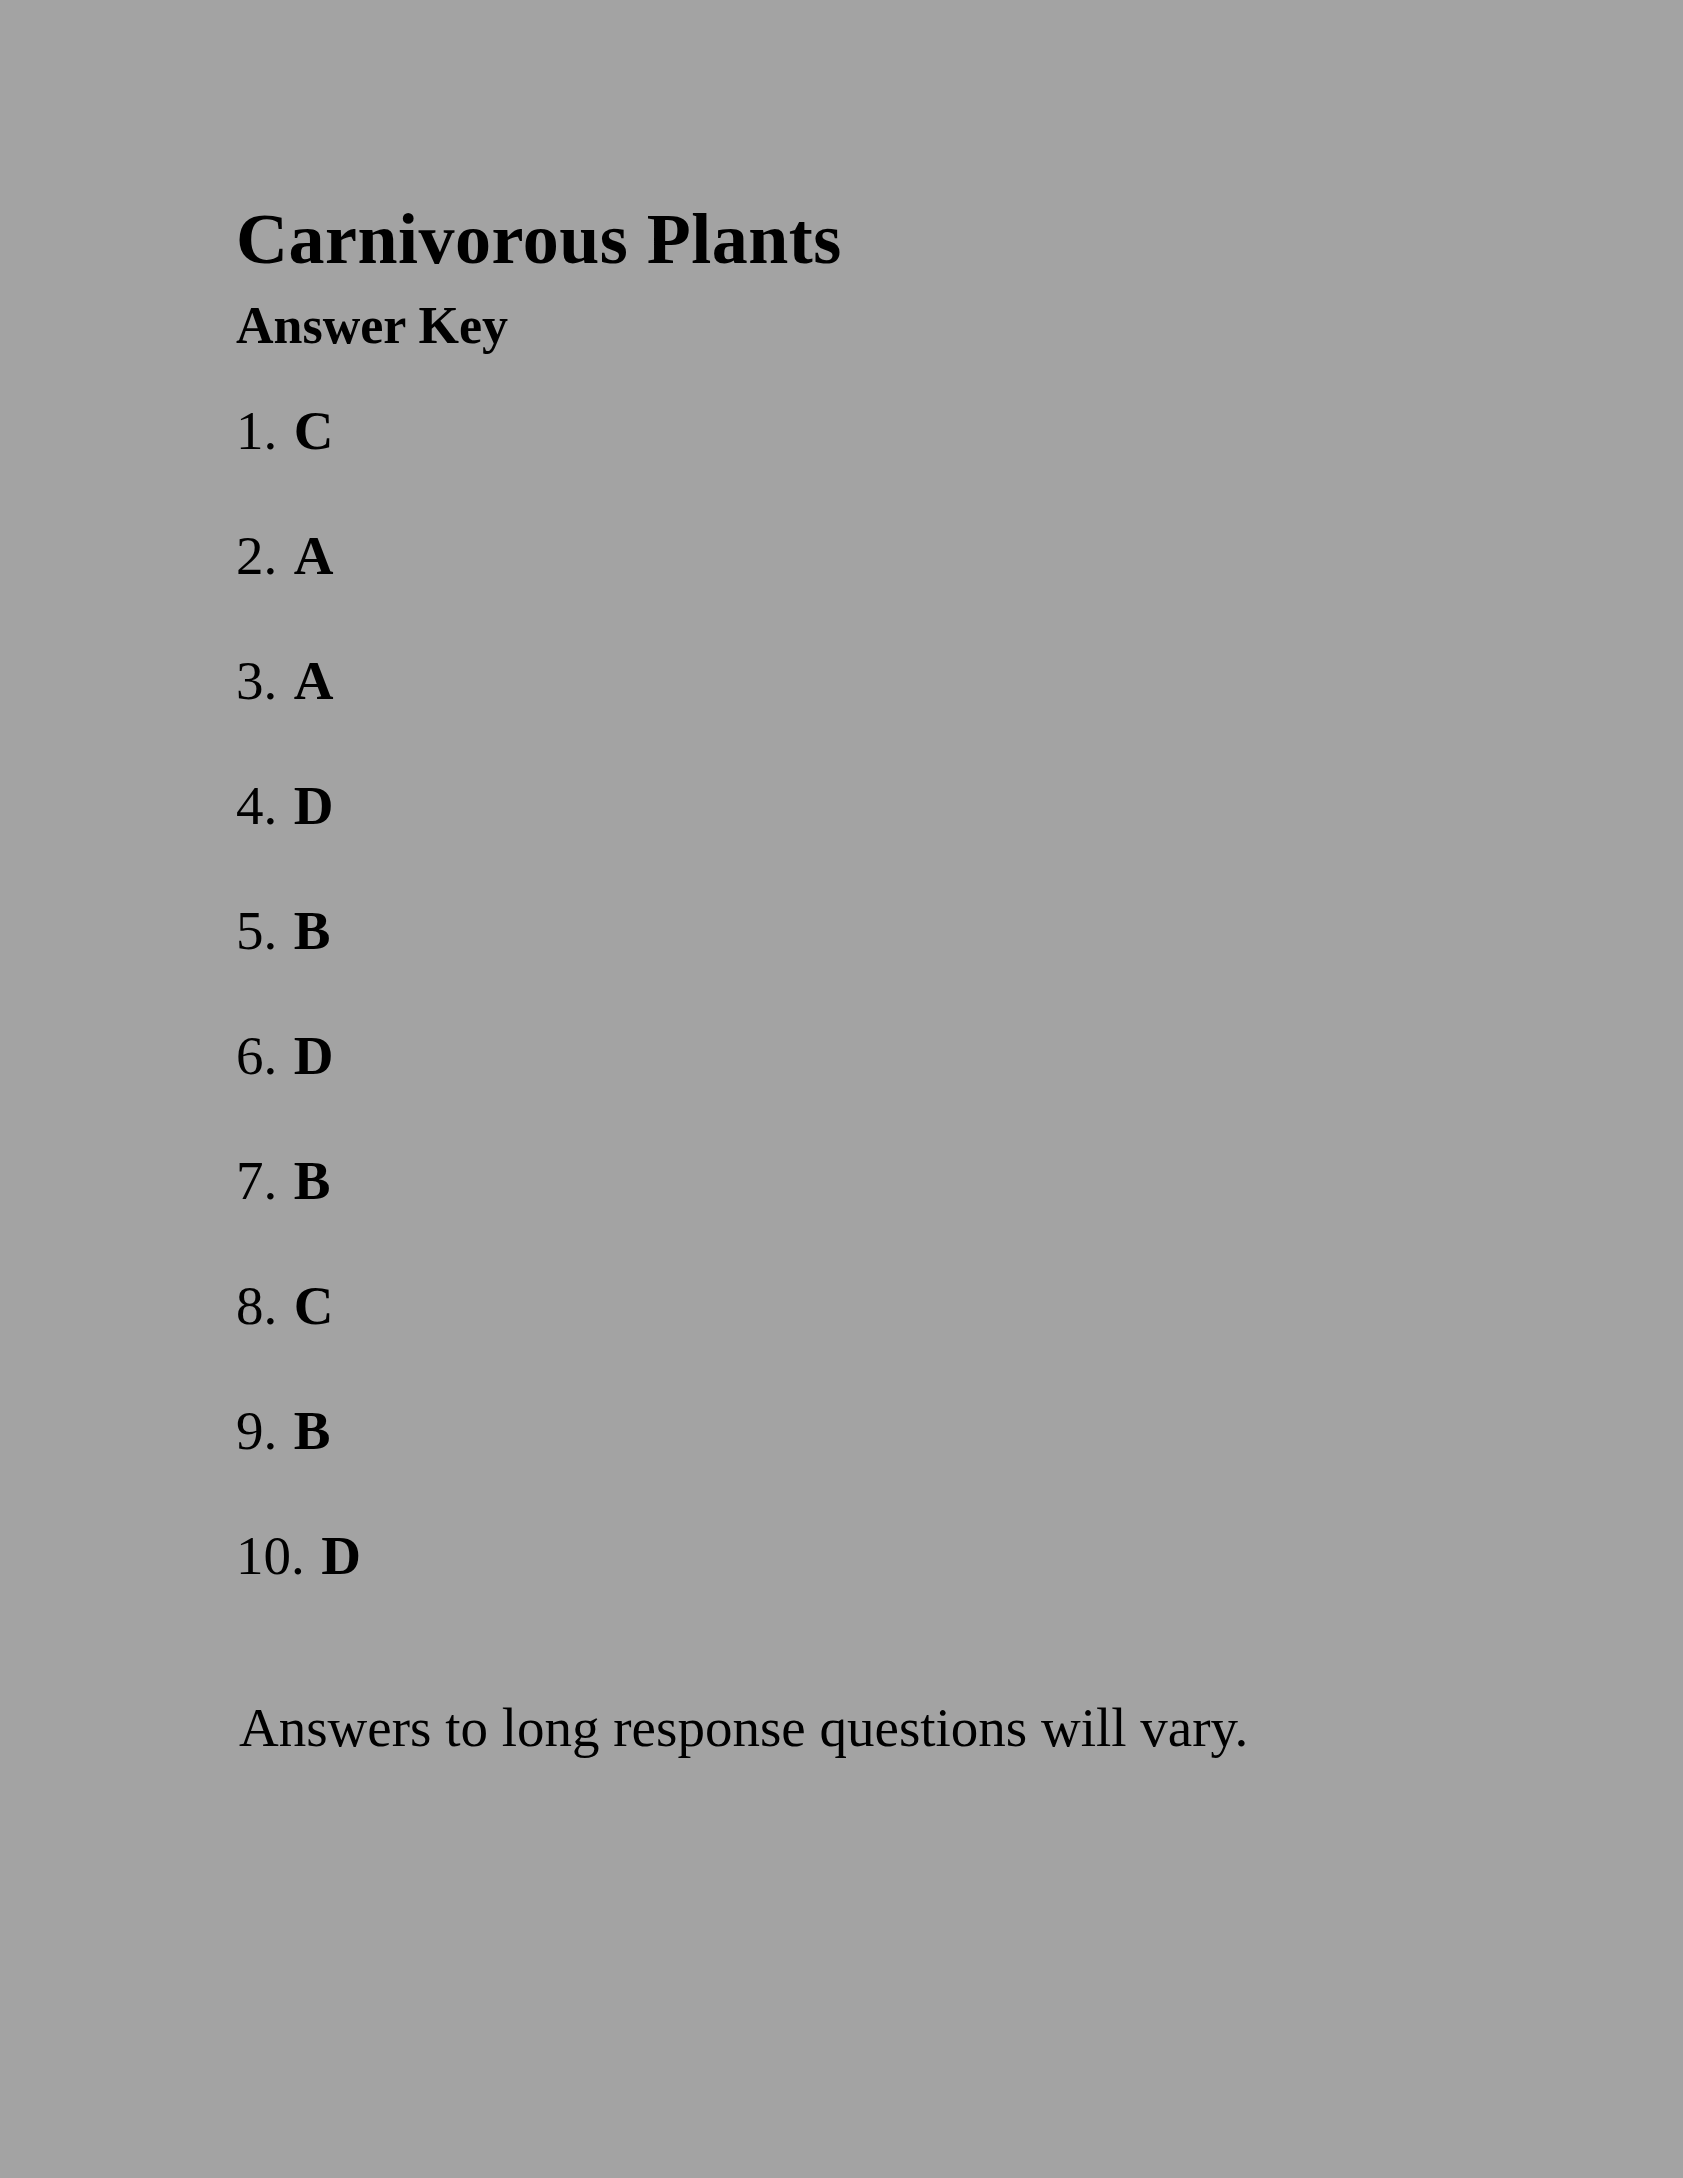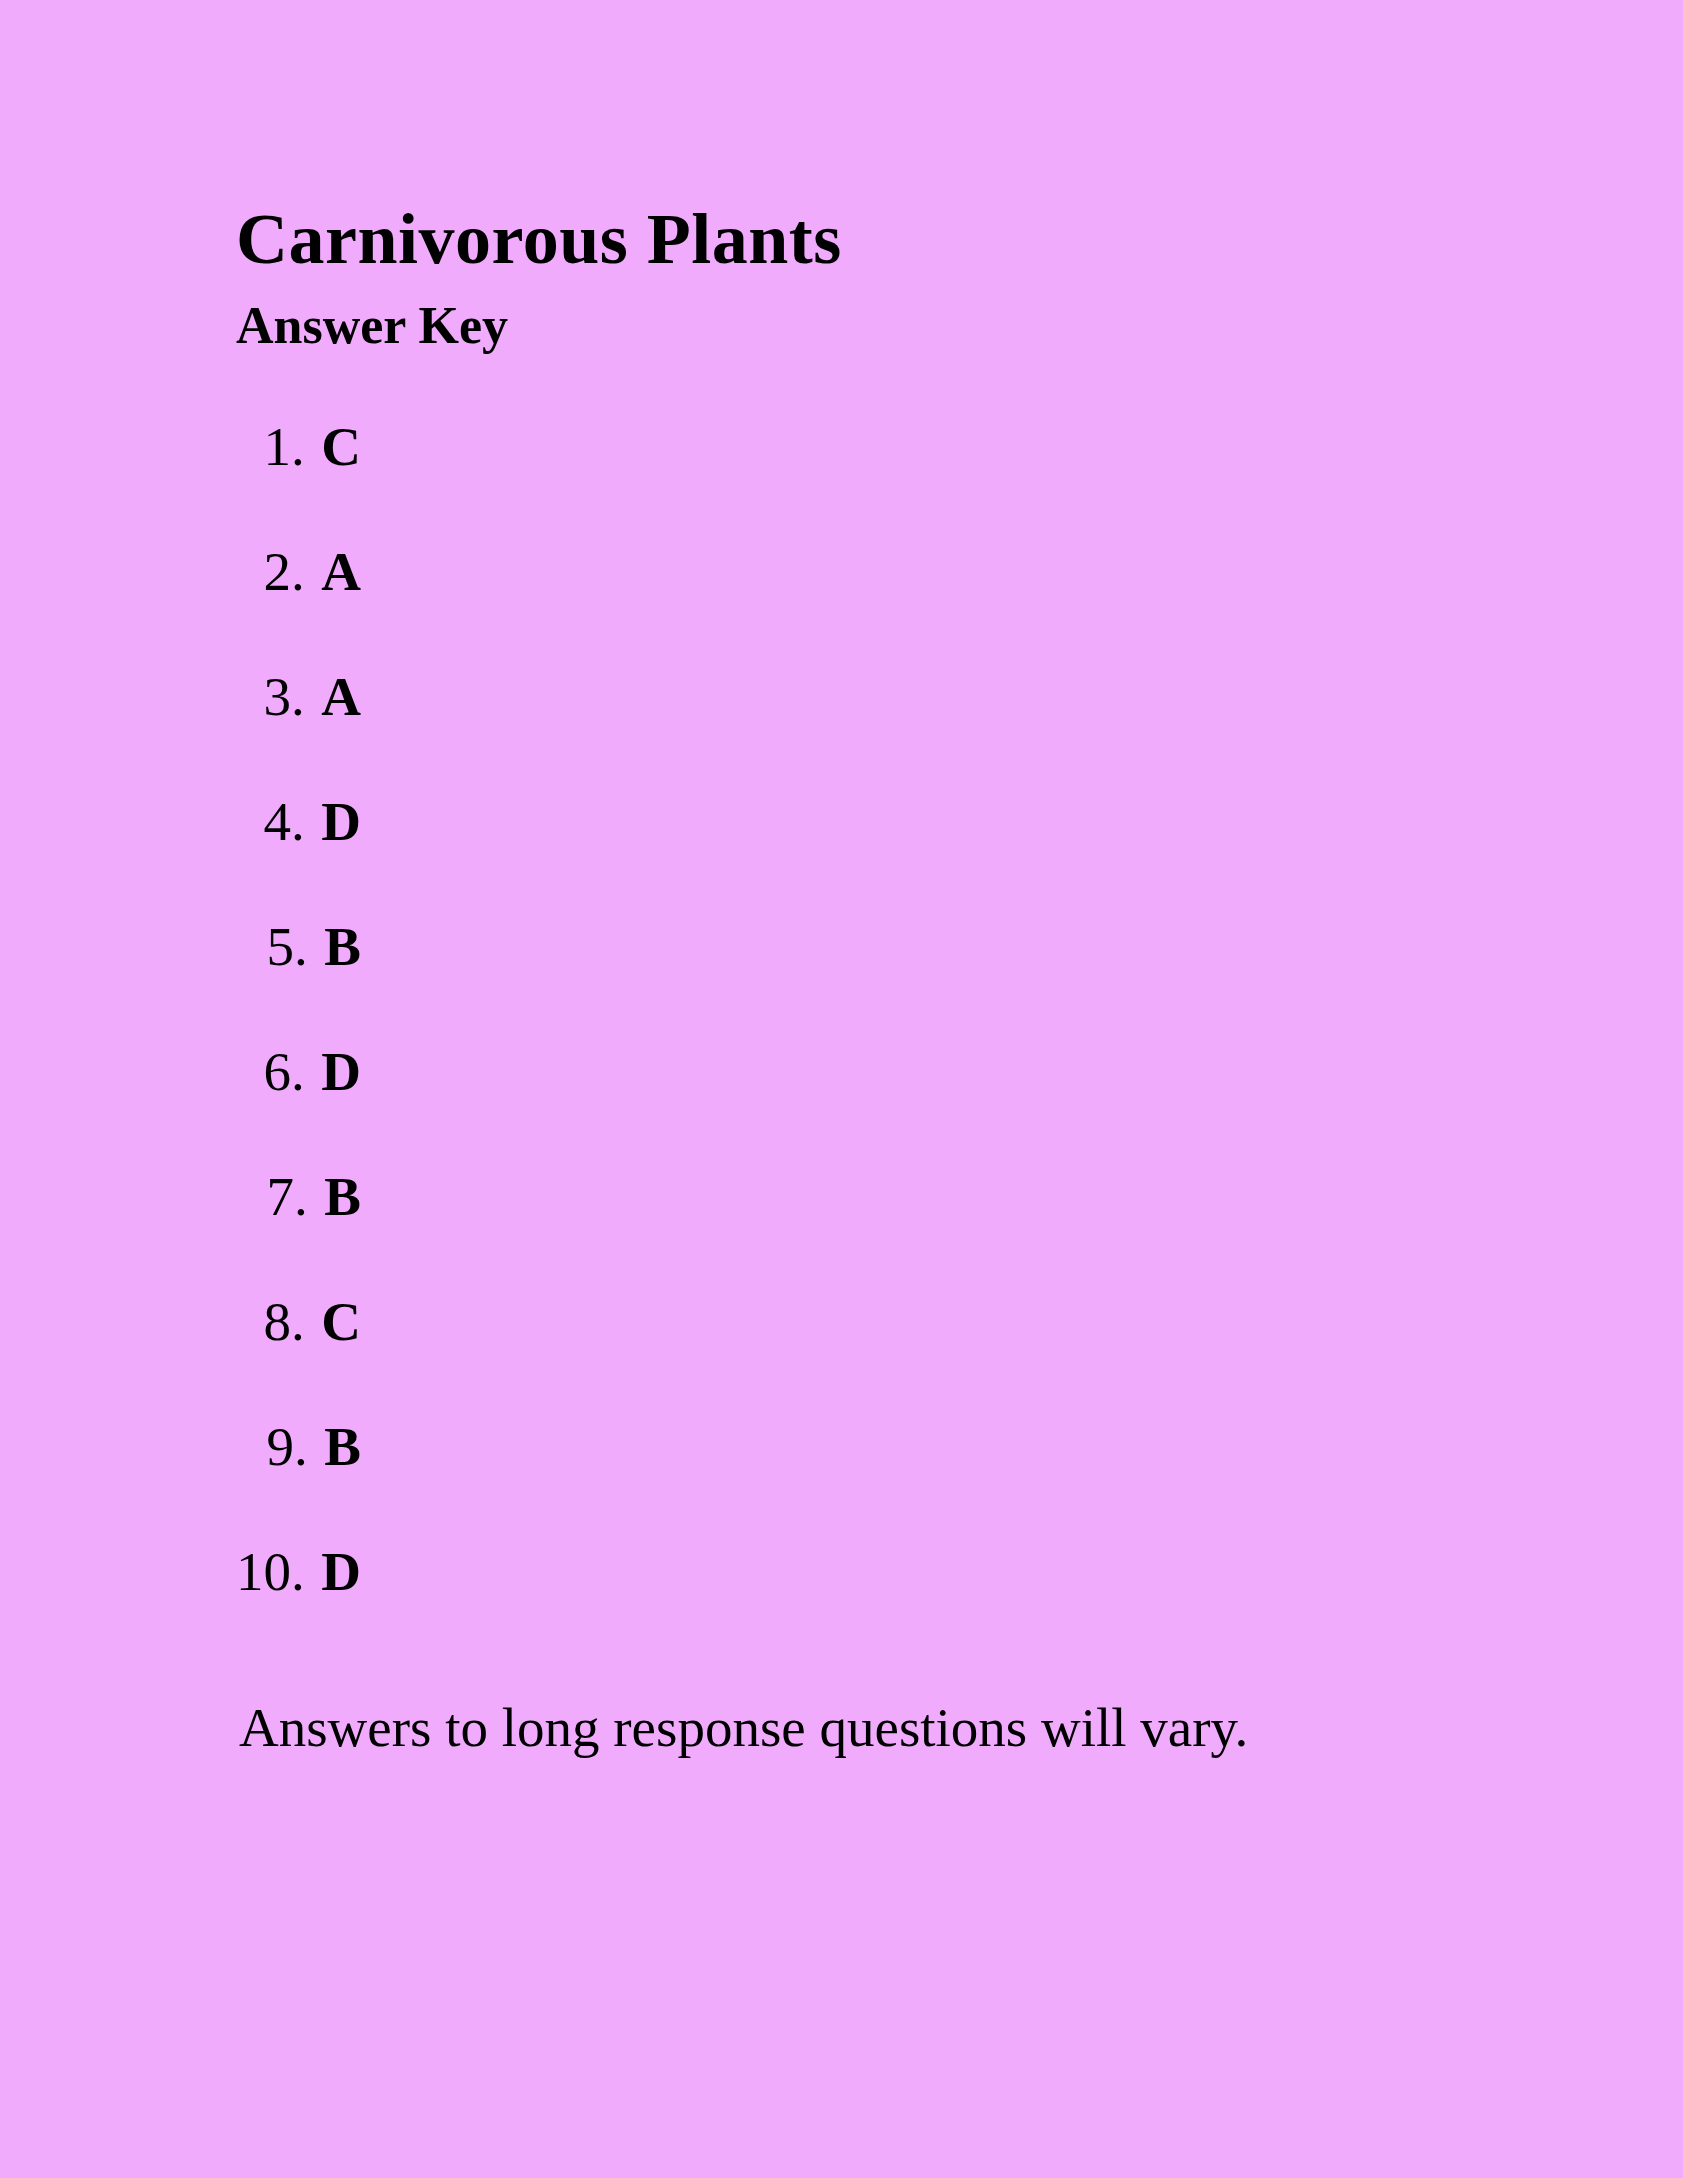--- a/index.html
+++ b/index.html
@@ -4,21 +4,21 @@
 <style>
   html, body {
     margin: 0;
     padding: 0;
     background: #ffffff;
   }
   .page {
     position: relative;
     width: 1683px;
     height: 2178px;
-    background: #f0abfc;
+    background: #a3a3a3;
     color: #000000;
     font-family: "Liberation Serif", "DejaVu Serif", serif;
     overflow: hidden;
   }
   .doc-title {
     position: absolute;
     left: 236px;
     top: 203px;
     font-size: 72px;
     font-weight: 700;
@@ -32,22 +32,21 @@
     top: 284px;
     font-size: 52px;
     font-weight: 700;
     line-height: 1;
     white-space: nowrap;
     margin-top: 16px;
   }
   .answer-list {
     position: absolute;
     left: 236px;
-    top: 419px;
-    text-align: right;
+    top: 403px;
   }
   .answer-row {
     font-size: 55px;
     line-height: 1;
     margin-bottom: 70px;
     white-space: nowrap;
   }
   .answer-number {
     font-weight: 400;
   }

